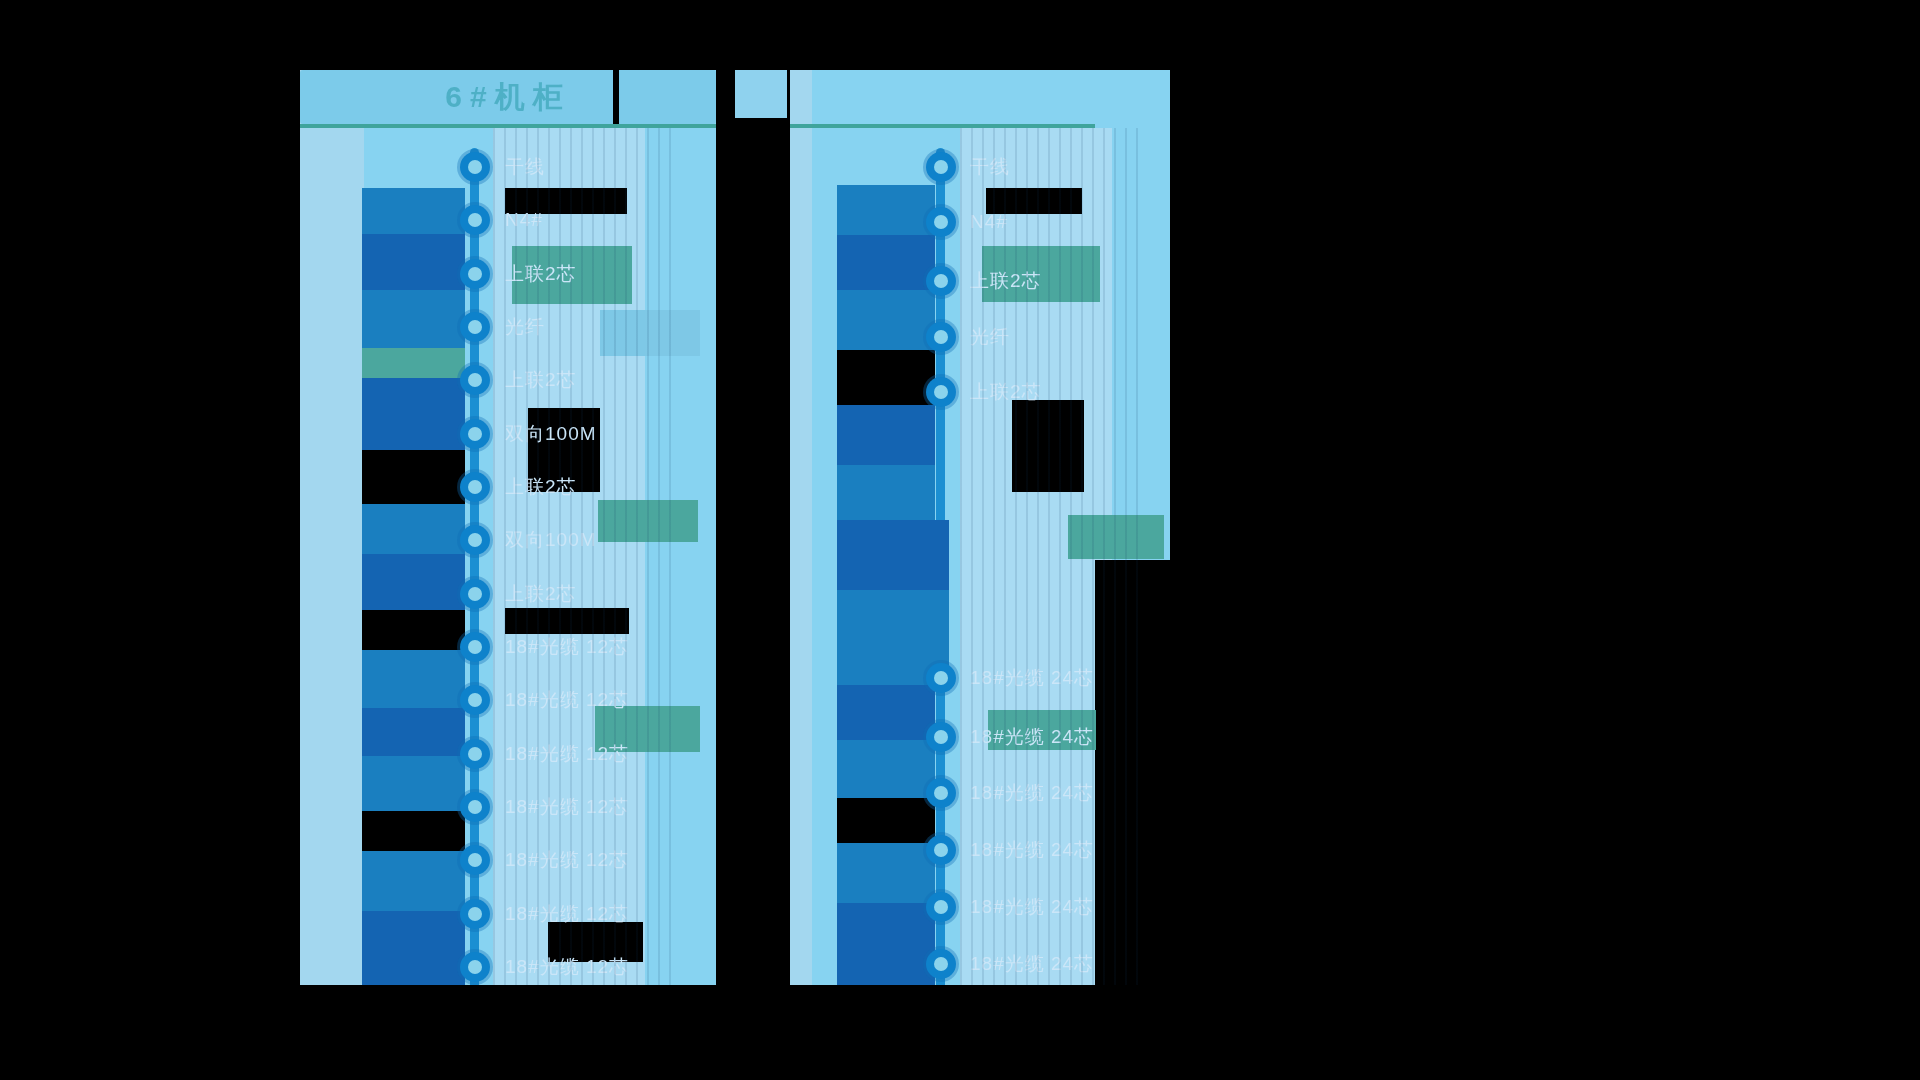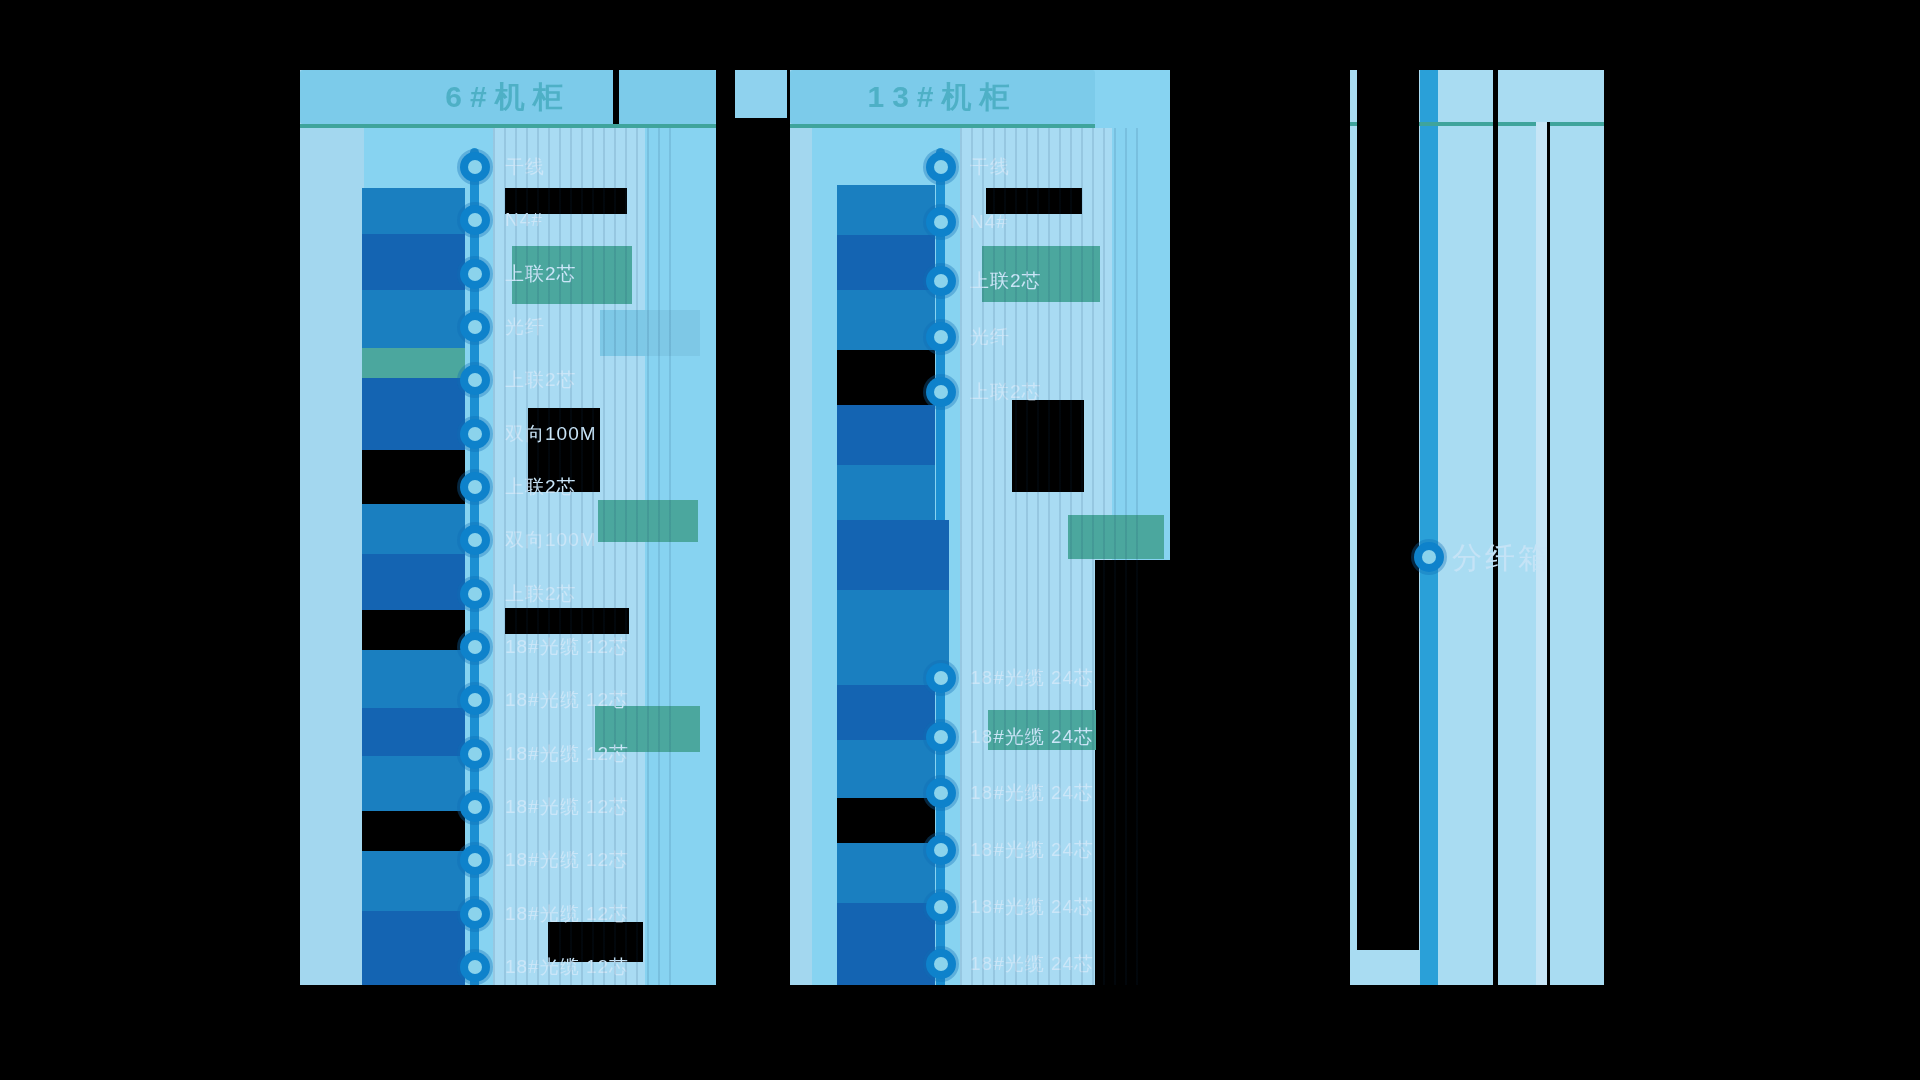--- a/index.html
+++ b/index.html
@@ -149,23 +149,20 @@
           <span class="dot-core"></span>
         </div>
         <div class="nlabel" style="left: 205px; top: 885px;">18#光缆 12芯</div>
       </div>
     <div class="stripes"></div>
   </section>
 
   <section class="panel p2">
     <div class="leftstrip"></div>
     <div class="labelband"></div>
-    <header class="cab-header">
-      <span class="cab-title">13#机柜</span>
-    </header>
     <div class="tealline"></div>
     <div class="tl-line"></div>
     <div class="glitches">
         <div class="glitch" style="left: 47px; top: 115px; width: 98px; height: 50px; background: rgb(26, 127, 192);"></div>
         <div class="glitch" style="left: 47px; top: 165px; width: 98px; height: 55px; background: rgb(20, 100, 178);"></div>
         <div class="glitch" style="left: 47px; top: 220px; width: 98px; height: 60px; background: rgb(26, 127, 192);"></div>
         <div class="glitch" style="left: 47px; top: 280px; width: 98px; height: 55px; background: rgb(0, 0, 0);"></div>
         <div class="glitch" style="left: 47px; top: 335px; width: 98px; height: 60px; background: rgb(20, 100, 178);"></div>
         <div class="glitch" style="left: 47px; top: 395px; width: 98px; height: 55px; background: rgb(26, 127, 192);"></div>
         <div class="glitch" style="left: 47px; top: 450px; width: 112px; height: 70px; background: rgb(20, 100, 178);"></div>
@@ -226,28 +223,14 @@
         <div class="dot" style="left: 136px; top: 879px;">
           <span class="dot-core"></span>
         </div>
         <div class="nlabel" style="left: 180px; top: 882px;">18#光缆 24芯</div>
       </div>
     <div class="stripes"></div>
   </section>
 
   <div class="gap-square"></div>
 
-  <section class="sidepanel">
-    <div class="side-tline"></div>
-    <div class="side-tealline"></div>
-    <div class="glitches">
-        <div class="glitch" style="left: 7px; top: 0px; width: 62px; height: 880px; background: rgb(0, 0, 0);"></div>
-        <div class="glitch" style="left: 186px; top: 52px; width: 11px; height: 863px; background: rgb(198, 229, 246);"></div>
-        <div class="glitch" style="left: 143px; top: 0px; width: 5px; height: 915px; background: rgb(0, 0, 0);"></div>
-        <div class="glitch" style="left: 197px; top: 52px; width: 3px; height: 863px; background: rgb(0, 0, 0);"></div>
-      </div>
-    <div class="dot" style="left:64px;top:472px;">
-      <span class="dot-core"></span>
-    </div>
-    <div class="side-label">分纤箱</div>
-  </section>
 
 </div>
 
 </body></html>

